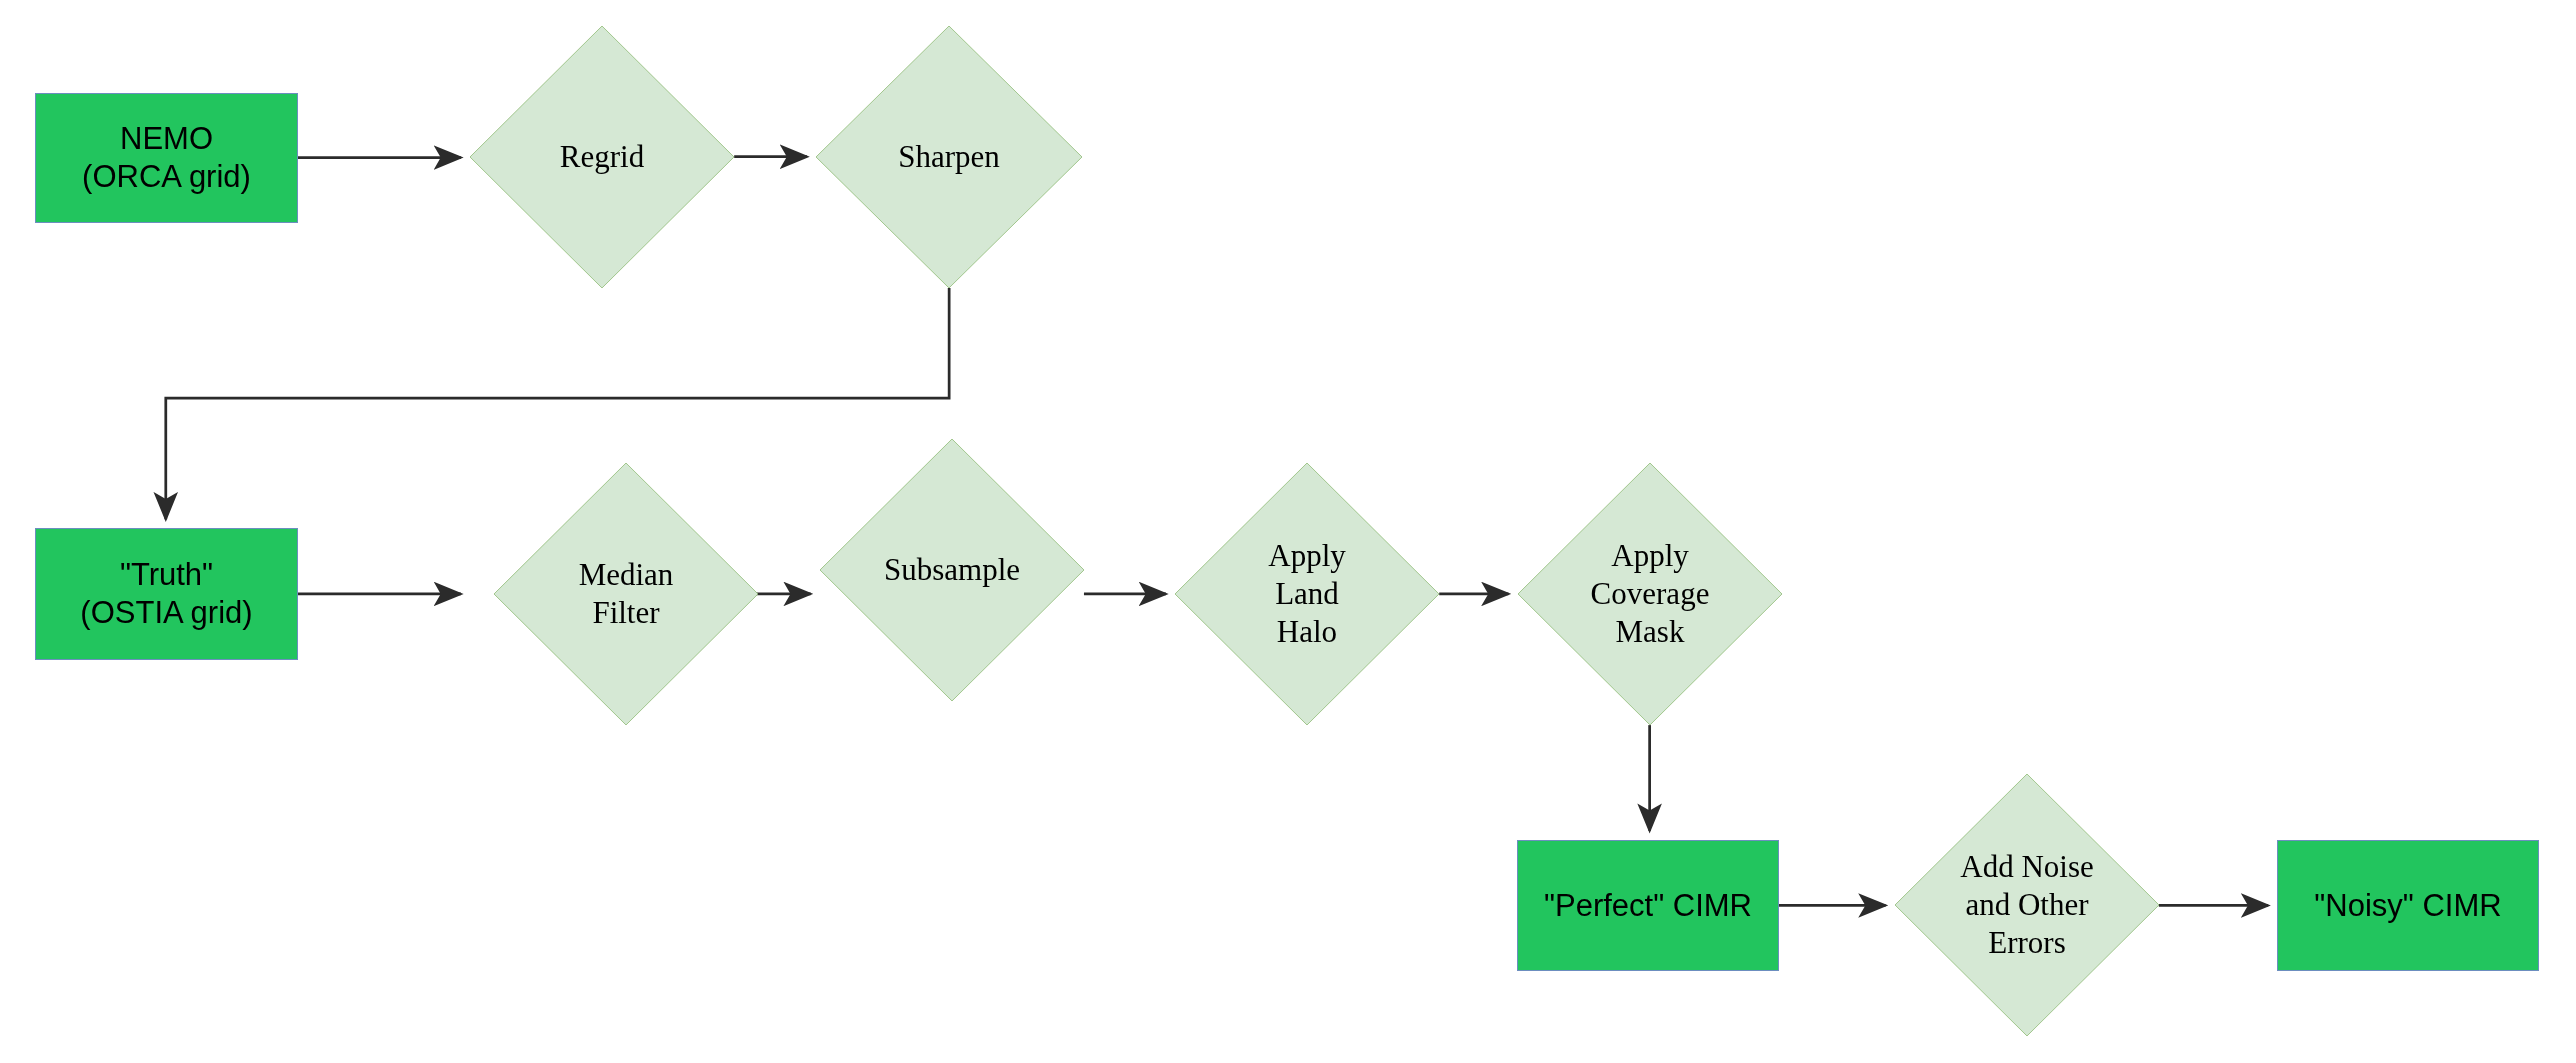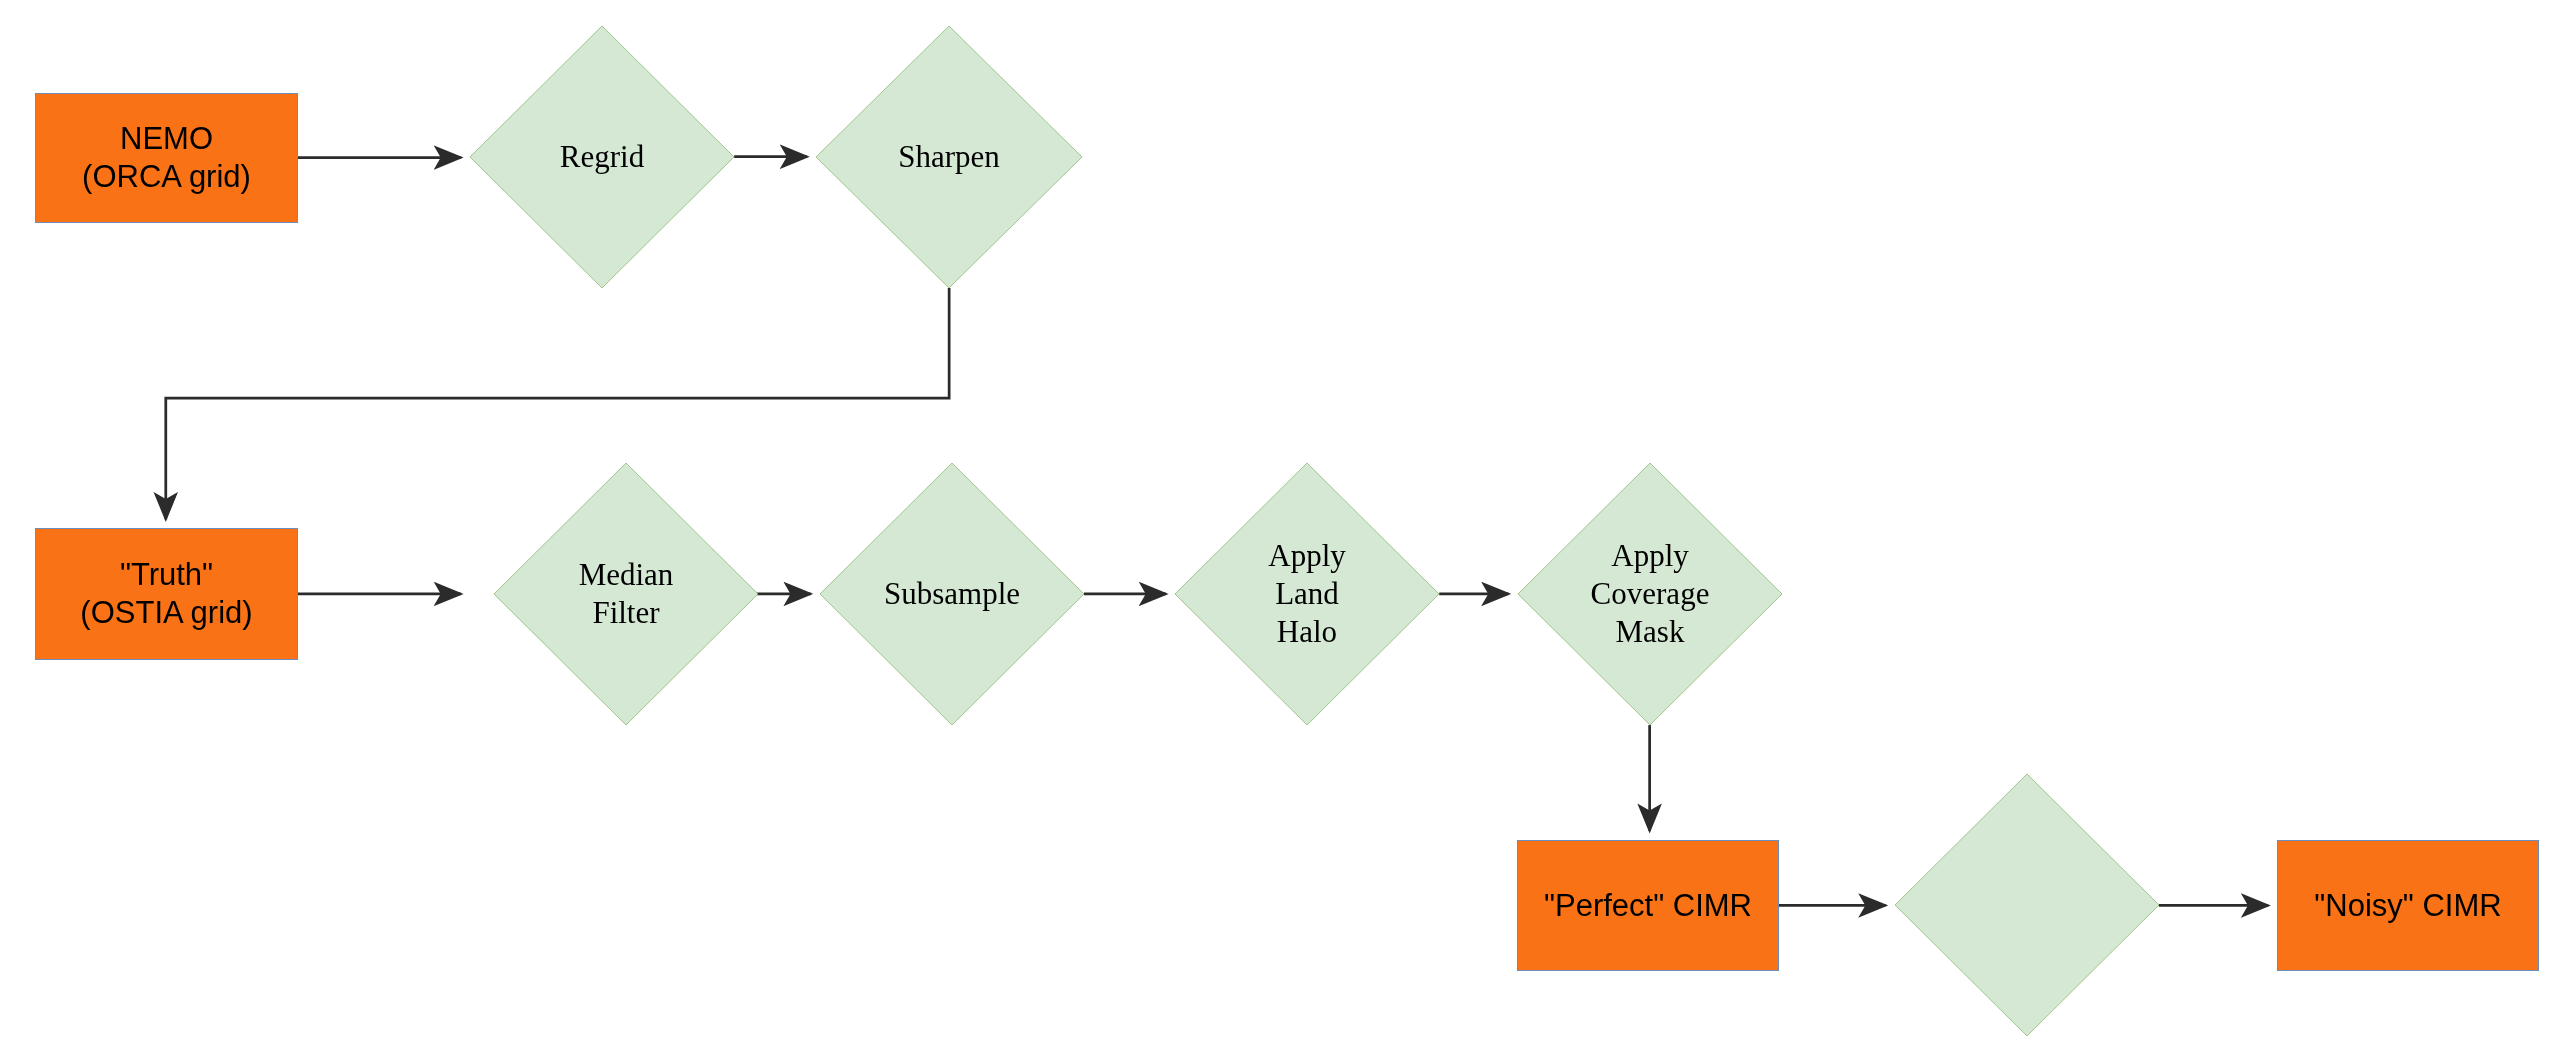--- a/index.html
+++ b/index.html
@@ -28,21 +28,21 @@
     box-sizing: border-box;
     display: flex;
     align-items: center;
     justify-content: center;
     text-align: center;
     color: #000000;
     line-height: 1.22;
     white-space: pre-line;
   }
   .node.box {
-    background: #f97316;
+    background: #22c55e;
     border: 1.8px solid #6c8ebf;
     font-size: 31px;
   }
   .node.diamond-wrap {
     background: transparent;
     border: none;
     font-size: 31px;
     font-family: Liberation Serif, serif;
   }
   .diamond-shape {
@@ -91,34 +91,36 @@
         </svg><span class="diamond-label">Regrid</span></div>
       <div class="node diamond-wrap" style="left: 816px; top: 25.5px; width: 266px; height: 262px;"><svg class="diamond-shape" viewBox="0 0 100 100" preserveAspectRatio="none">
           <polygon points="50,0 100,50 50,100 0,50" fill="#d5e8d4" stroke="#82b366" stroke-width="0.7" vector-effect="non-scaling-stroke"></polygon>
         </svg><span class="diamond-label">Sharpen</span></div>
       <div class="node box" style="left: 35px; top: 528px; width: 263px; height: 132px;"><span class="diamond-label">"Truth"
 (OSTIA grid)</span></div>
       <div class="node diamond-wrap" style="left: 494px; top: 463px; width: 264px; height: 262px;"><svg class="diamond-shape" viewBox="0 0 100 100" preserveAspectRatio="none">
           <polygon points="50,0 100,50 50,100 0,50" fill="#d5e8d4" stroke="#82b366" stroke-width="0.7" vector-effect="non-scaling-stroke"></polygon>
         </svg><span class="diamond-label">Median
 Filter</span></div>
-      <div class="node diamond-wrap" style="left: 820px; top: 463px; width: 264px; height: 262px;"><svg class="diamond-shape" viewBox="0 0 100 100" preserveAspectRatio="none">
+      <div class="node diamond-wrap" style="left: 820px; top: 439px; width: 264px; height: 262px;"><svg class="diamond-shape" viewBox="0 0 100 100" preserveAspectRatio="none">
           <polygon points="50,0 100,50 50,100 0,50" fill="#d5e8d4" stroke="#82b366" stroke-width="0.7" vector-effect="non-scaling-stroke"></polygon>
         </svg><span class="diamond-label">Subsample</span></div>
       <div class="node diamond-wrap" style="left: 1175px; top: 463px; width: 264px; height: 262px;"><svg class="diamond-shape" viewBox="0 0 100 100" preserveAspectRatio="none">
           <polygon points="50,0 100,50 50,100 0,50" fill="#d5e8d4" stroke="#82b366" stroke-width="0.7" vector-effect="non-scaling-stroke"></polygon>
         </svg><span class="diamond-label">Apply
 Land
 Halo</span></div>
       <div class="node diamond-wrap" style="left: 1518px; top: 463px; width: 264px; height: 262px;"><svg class="diamond-shape" viewBox="0 0 100 100" preserveAspectRatio="none">
           <polygon points="50,0 100,50 50,100 0,50" fill="#d5e8d4" stroke="#82b366" stroke-width="0.7" vector-effect="non-scaling-stroke"></polygon>
         </svg><span class="diamond-label">Apply
 Coverage
 Mask</span></div>
       <div class="node box" style="left: 1517px; top: 840px; width: 262px; height: 131px;"><span class="diamond-label">"Perfect" CIMR</span></div>
       <div class="node diamond-wrap" style="left: 1895px; top: 774px; width: 264px; height: 262px;"><svg class="diamond-shape" viewBox="0 0 100 100" preserveAspectRatio="none">
           <polygon points="50,0 100,50 50,100 0,50" fill="#d5e8d4" stroke="#82b366" stroke-width="0.7" vector-effect="non-scaling-stroke"></polygon>
-        </svg></div>
+        </svg><span class="diamond-label">Add Noise
+and Other
+Errors</span></div>
       <div class="node box" style="left: 2277px; top: 840px; width: 262px; height: 131px;"><span class="diamond-label">"Noisy" CIMR</span></div>
     </div>
 
 </div>
 
 
 </body></html>

